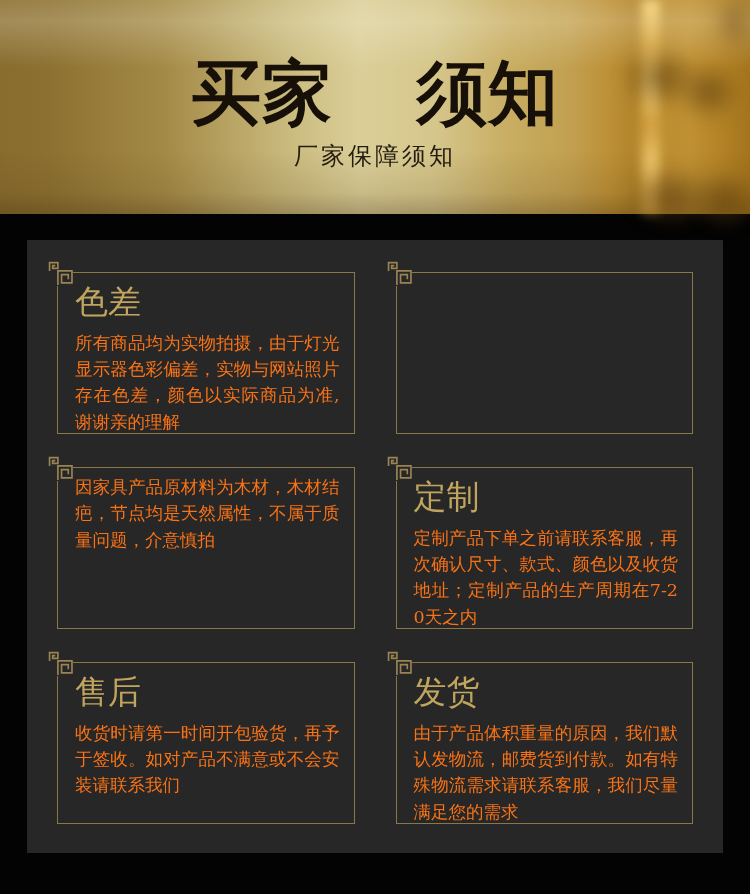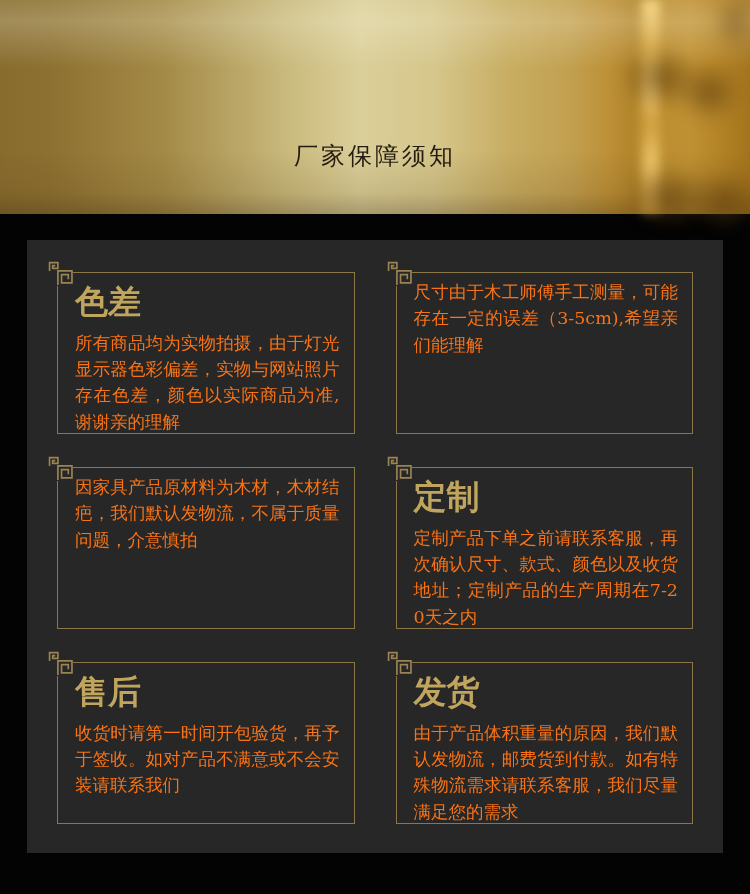--- a/index.html
+++ b/index.html
@@ -36,40 +36,44 @@
   .banner-sub{position:absolute;left:0;top:140px;width:750px;text-align:center;
     font-size:24px;letter-spacing:3px;color:#241c10;font-weight:400;}
 
   
   .panel{position:absolute;left:27px;top:240px;width:696px;height:613px;background:#272727;
     box-sizing:border-box;padding:32px 30px;display:grid;grid-template-columns:1fr 1fr;
     column-gap:41px;row-gap:33px;grid-auto-rows:162px;}
 
   .card{position:relative;box-sizing:border-box;border:1px solid #8a7647;
     padding:6px 14px 6px 15px;background:#272727;}
-  .card-title{font-size:33px;font-weight:700;color:#c0a55e;line-height:1.3;margin:2px 0 6px 2px;}
+  .card-title{font-size:33px;font-weight:400;color:#c0a55e;line-height:1.3;margin:2px 0 6px 2px;}
   .card-body{font-size:17.5px;line-height:1.5;color:#f97316;text-align:justify;
     margin:0 0 0 2px;word-break:break-all;}
 
   .ornament{position:absolute;top:-12px;left:-10px;width:25px;height:25px;
     background:#272727;}
   .ornament svg{display:block;width:25px;height:25px;}
 </style>
 </head>
 <body>
 
 <div class="page">
 
   <div class="banner">
     <div class="streak"></div>
     <div class="bokeh b1"></div>
     <div class="bokeh b2"></div>
     <div class="bokeh b3"></div>
     <div class="bokeh b4"></div>
     <div class="bokeh b5"></div>
+    <div class="banner-title">
+      <span>买家</span>
+      <span>须知</span>
+    </div>
     <div class="banner-sub">厂家保障须知</div>
   </div>
 
   <div class="panel">
 
     <div class="card">
       <span class="ornament">
         <svg viewBox="0 0 24 24" fill="none" stroke="#9a8454" stroke-width="1.6">
           <path d="M1.5 9.5 V1.5 H9.5 V7 H4.5 V4.5 H7"></path>
           <path d="M9.5 23 V9.5 H23 V21 H13 V13 H19.5 V17.5"></path>
@@ -79,31 +83,30 @@
       <p class="card-body">所有商品均为实物拍摄，由于灯光显示器色彩偏差，实物与网站照片存在色差，颜色以实际商品为准,谢谢亲的理解</p>
     </div>
 
     <div class="card">
       <span class="ornament">
         <svg viewBox="0 0 24 24" fill="none" stroke="#9a8454" stroke-width="1.6">
           <path d="M1.5 9.5 V1.5 H9.5 V7 H4.5 V4.5 H7"></path>
           <path d="M9.5 23 V9.5 H23 V21 H13 V13 H19.5 V17.5"></path>
         </svg>
       </span>
-      <p class="card-body">尺寸由于木工师傅手工测量，可能存在一定的误差（3-5cm),希望亲们能理解</p>
     </div>
 
     <div class="card">
       <span class="ornament">
         <svg viewBox="0 0 24 24" fill="none" stroke="#9a8454" stroke-width="1.6">
           <path d="M1.5 9.5 V1.5 H9.5 V7 H4.5 V4.5 H7"></path>
           <path d="M9.5 23 V9.5 H23 V21 H13 V13 H19.5 V17.5"></path>
         </svg>
       </span>
-      <p class="card-body">因家具产品原材料为木材，木材结疤，我们默认发物流，不属于质量问题，介意慎拍</p>
+      <p class="card-body">因家具产品原材料为木材，木材结疤，节点均是天然属性，不属于质量问题，介意慎拍</p>
     </div>
 
     <div class="card">
       <span class="ornament">
         <svg viewBox="0 0 24 24" fill="none" stroke="#9a8454" stroke-width="1.6">
           <path d="M1.5 9.5 V1.5 H9.5 V7 H4.5 V4.5 H7"></path>
           <path d="M9.5 23 V9.5 H23 V21 H13 V13 H19.5 V17.5"></path>
         </svg>
       </span>
       <div class="card-title">定制</div>

